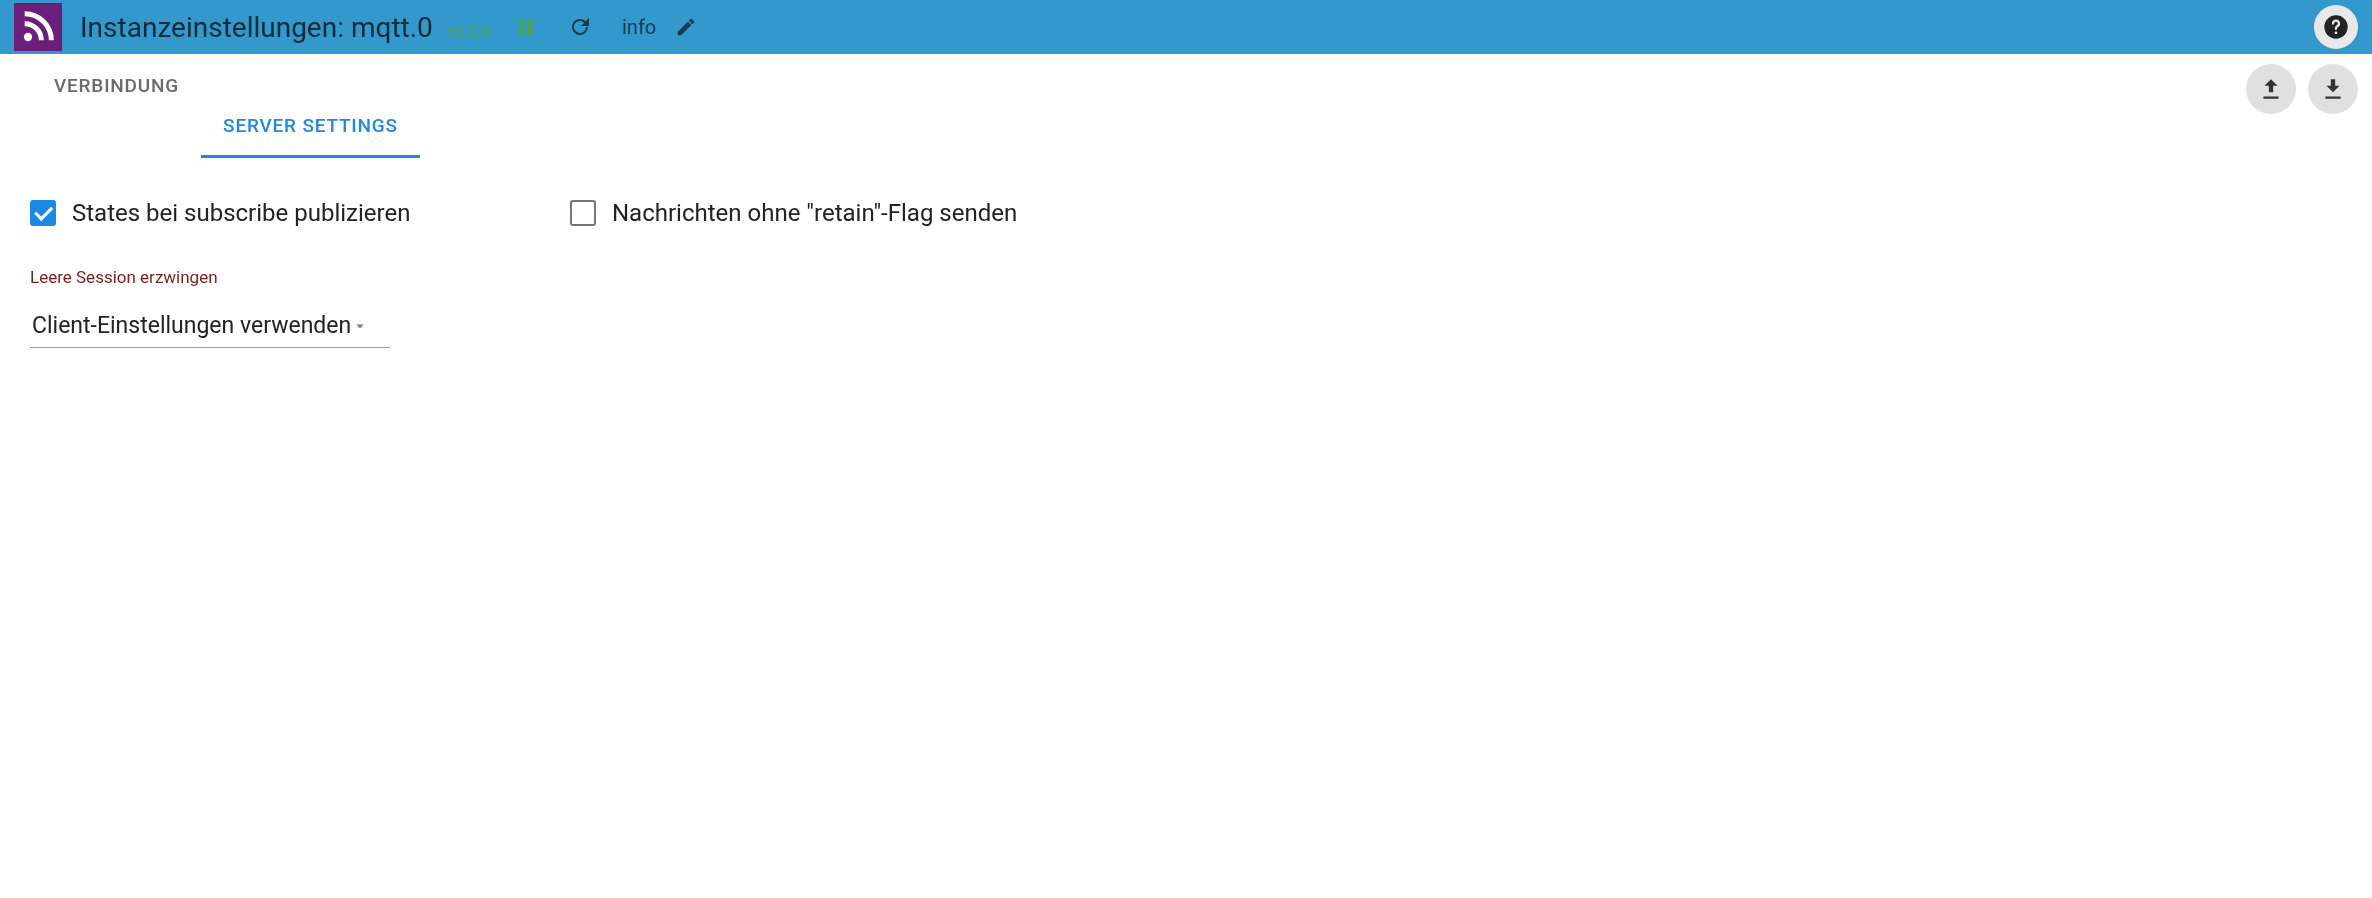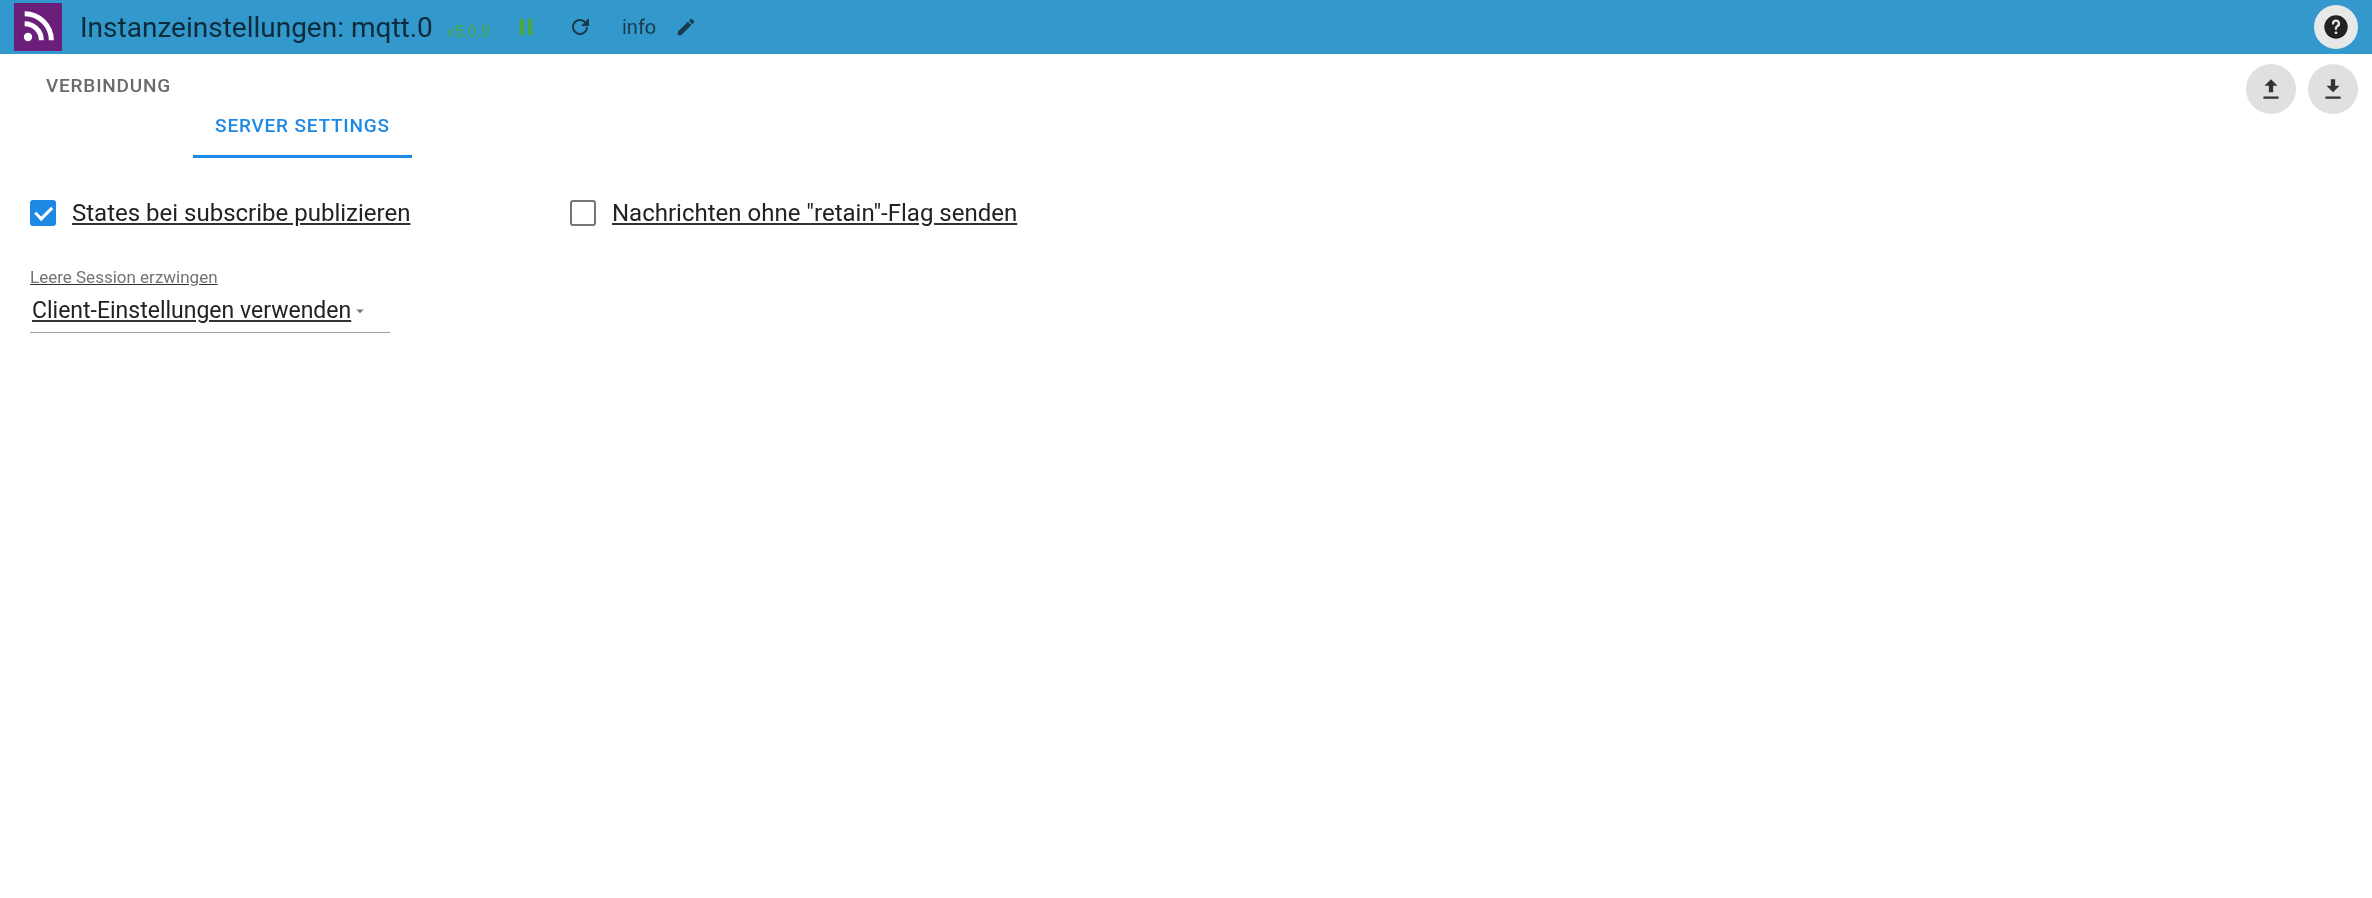--- a/index.html
+++ b/index.html
@@ -44,21 +44,21 @@
     background: #e8e8e8;
     display: flex; align-items: center; justify-content: center;
     border: none; cursor: pointer;
     color: #222;
   }
 
   
   .tab-row {
     display: flex;
     align-items: center;
-    padding: 0 24px;
+    padding: 0 32px;
     border-bottom: 1px solid transparent;
     position: relative;
   }
   .tabs { display: flex; gap: 0; }
   .tab {
     padding: 20px 22px 18px;
     font-size: 19px;
     letter-spacing: 0.8px;
     color: #6a6a6a;
     text-transform: uppercase;
@@ -78,21 +78,21 @@
   .round-btn {
     width: 50px; height: 50px;
     border-radius: 50%;
     background: #e0e0e0;
     border: none; cursor: pointer;
     display: flex; align-items: center; justify-content: center;
     color: #333;
   }
 
   
-  .content { padding: 40px 30px; text-decoration: underline; }
+  .content { padding: 40px 30px; }
   .row { display: flex; gap: 60px; margin-bottom: 40px; flex-wrap: wrap; }
   .check-field { display: flex; align-items: center; gap: 16px; min-width: 480px; }
   .checkbox {
     width: 26px; height: 26px;
     border: 2.5px solid #757575;
     border-radius: 3px;
     display: flex; align-items: center; justify-content: center;
     cursor: pointer;
     flex-shrink: 0;
   }
@@ -103,21 +103,21 @@
   .checkbox.checked::after {
     content: "";
     width: 7px; height: 14px;
     border: solid #fff;
     border-width: 0 3px 3px 0;
     transform: rotate(45deg) translate(-1px,-2px);
   }
   .check-label { font-size: 24px; color: #222; }
 
   .select-field { width: 360px; }
-  .select-label { font-size: 17px; color: #737373; margin-bottom: 4px; display: block; }
+  .select-label { font-size: 17px; color: #7f1d1d; margin-bottom: 19px; display: block; }
   .select-box {
     display: flex; align-items: center; 
     border-bottom: 1.5px solid #9e9e9e;
     padding: 6px 2px 8px;
     cursor: pointer;
   }
   .select-value { font-size: 23px; color: #222; }
   .select-box svg { color: #777; }
 </style>
 </head>

